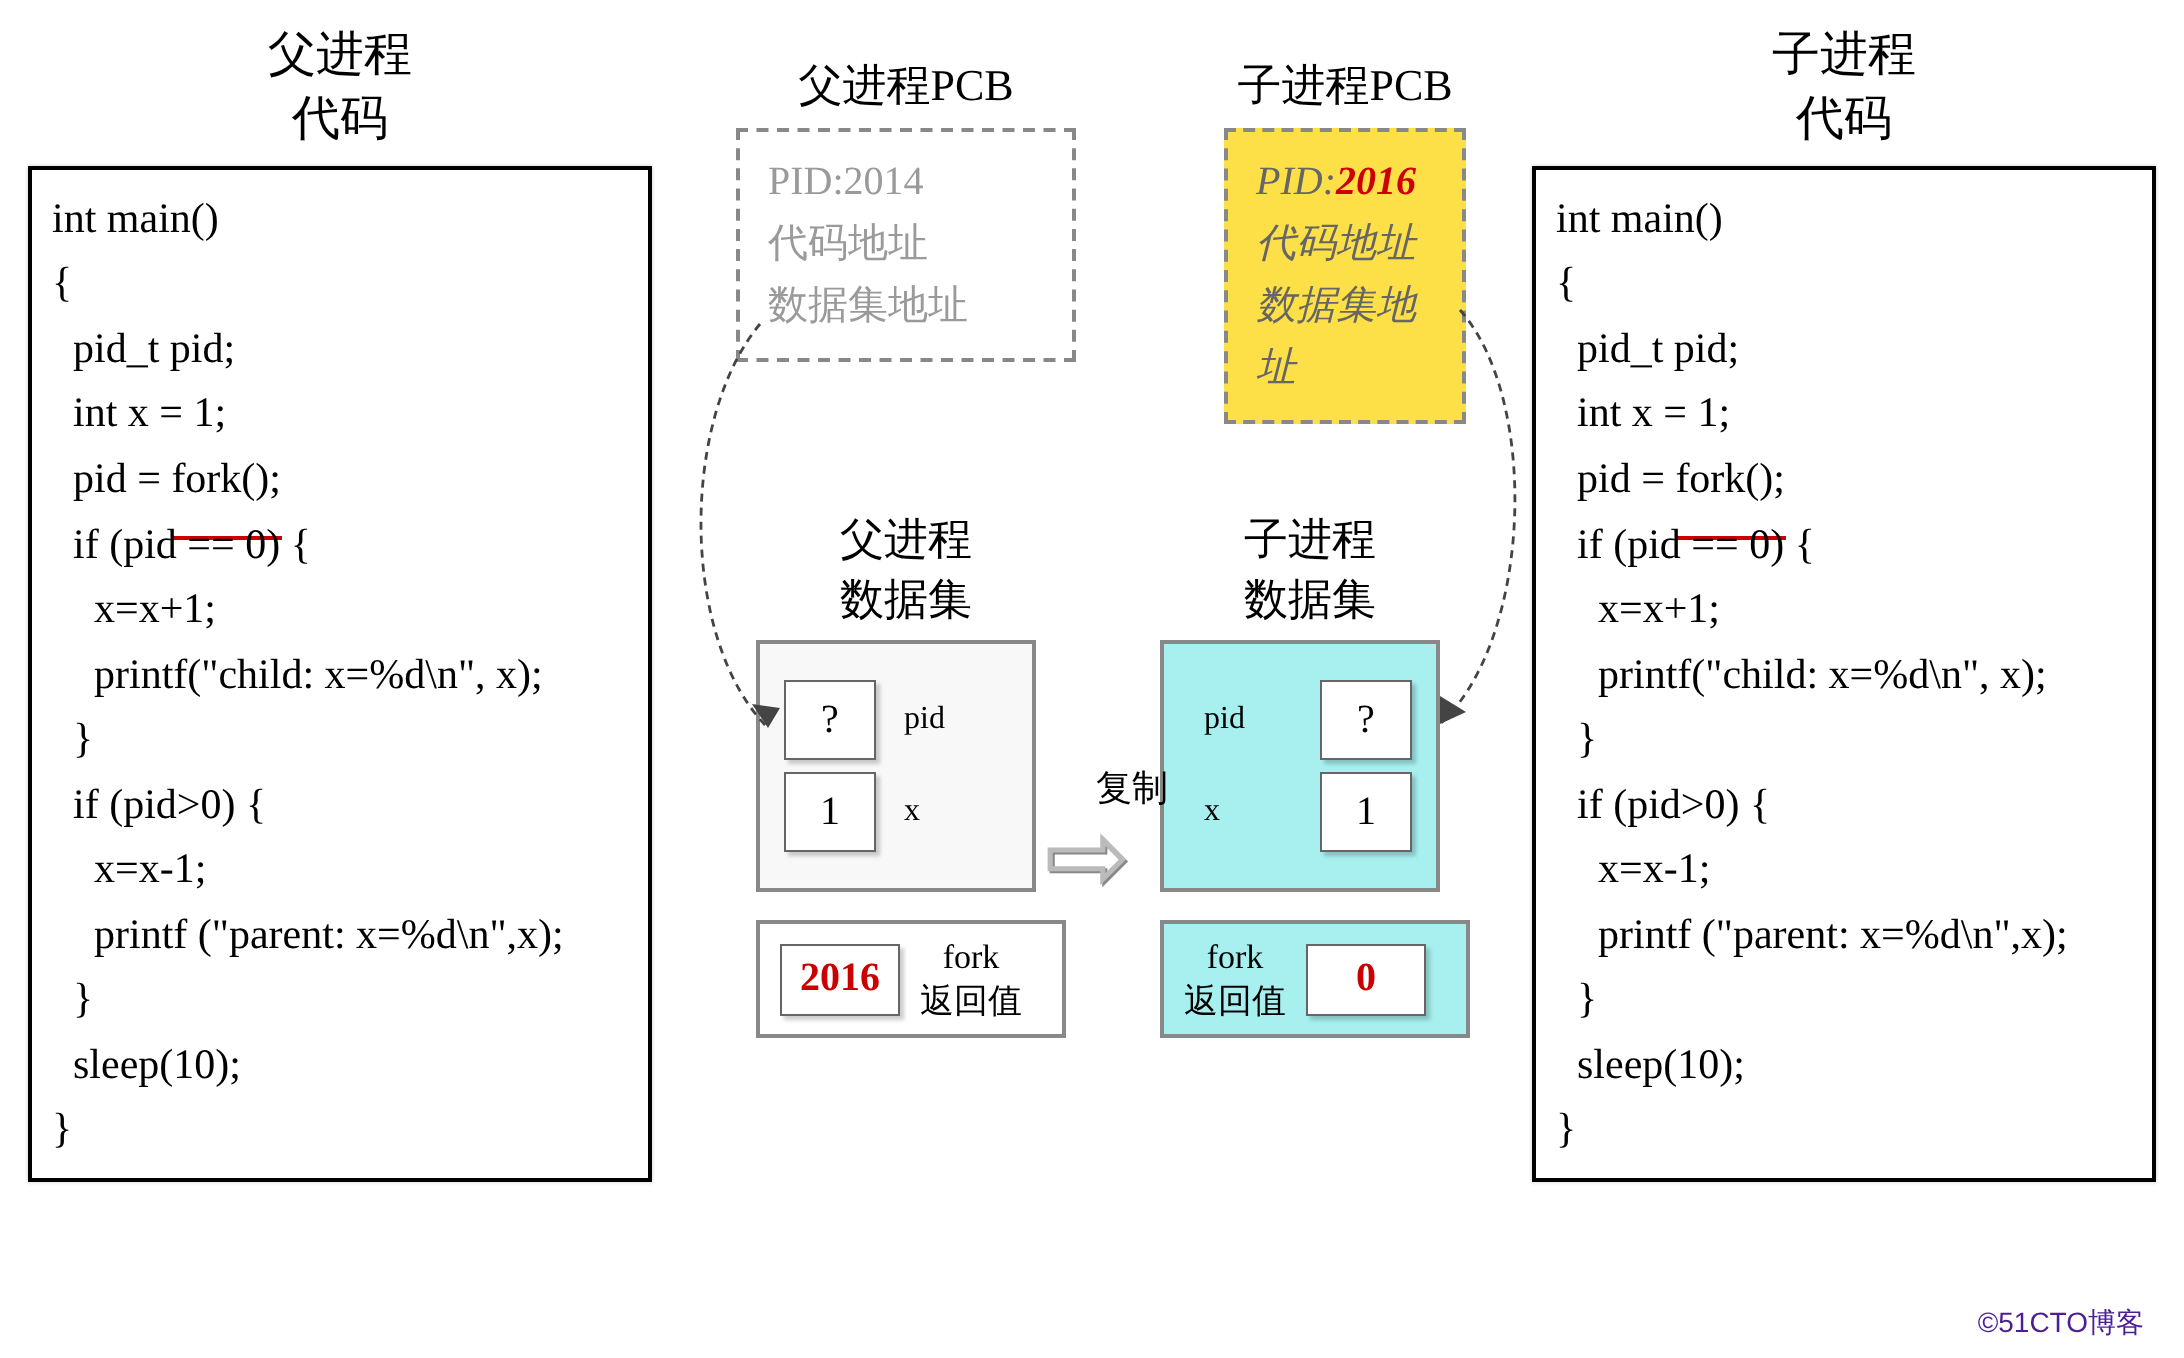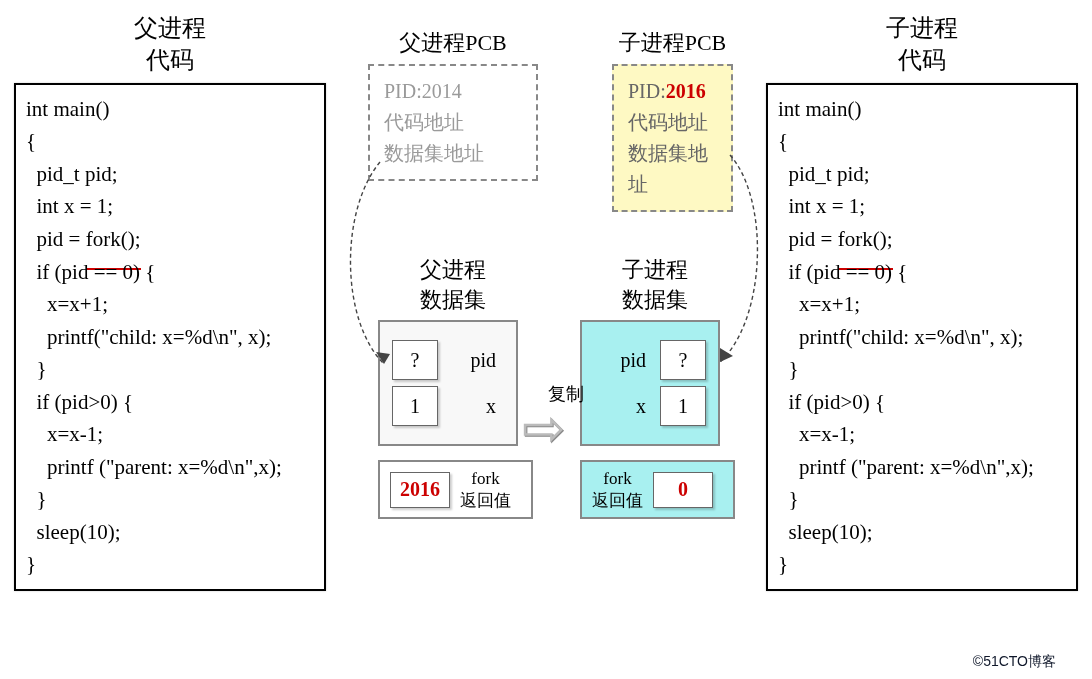--- a/index.html
+++ b/index.html
@@ -29,42 +29,42 @@
     white-space: pre;
     box-shadow: 0 0 2px rgba(0,0,0,0.2);
   }
   .pcb-box {
     border: 2px dashed #888;
     padding: 10px 14px;
     font-size: 20px;
     line-height: 1.55;
     color: #9a9a9a;
   }
-  .pcb-child { background: #fef9c3; }
+  .pcb-child { background: #fde047; font-style: italic; }
   .data-box {
     border: 2px solid #888;
     background: #f8f8f8;
     padding: 12px;
     width: 140px;
   }
   .data-box-child { background: #a8f0f0; }
   .cell {
     border: 1px solid #666;
     background: #fff;
     width: 46px;
     height: 40px;
     display: inline-flex;
     align-items: center;
     justify-content: center;
     font-size: 20px;
     box-shadow: 2px 2px 2px rgba(0,0,0,0.2);
   }
   .var-row { display: flex; align-items: center; gap: 14px; margin: 6px 0; }
   .var-row.reverse { flex-direction: row-reverse; }
-  .var-lbl { font-size: 20px; width: 44px; text-align: right; }
+  .var-lbl { font-size: 16px; width: 44px; text-align: left; }
   .fork-box {
     border: 2px solid #888;
     padding: 6px 10px;
     display: flex;
     align-items: center;
     gap: 10px;
     width: 155px;
     margin-top: 14px;
   }
   .fork-box .cell { width: 60px; height: 36px; font-weight: bold; }
@@ -74,23 +74,23 @@
   .col { position: absolute; }
   .arrow-big {
     position: absolute;
     font-size: 52px;
     color: #bbb;
     text-shadow: 1px 1px 0 #888;
   }
   .copy-lbl { position: absolute; font-size: 18px; }
   .watermark {
     position: absolute;
-    right: 36px;
+    right: 20px;
     bottom: 8px;
-    color: #0f172a;
+    color: #4c1d95;
     font-size: 14px;
     font-family: sans-serif;
   }
   svg.curve { position: absolute; overflow: visible; pointer-events: none; }
   .curve path { fill: none; stroke: #444; stroke-width: 1.4; stroke-dasharray: 4 3; }
   .curve .head { fill: #444; }
 </style>
 </head>
 <body>
 

